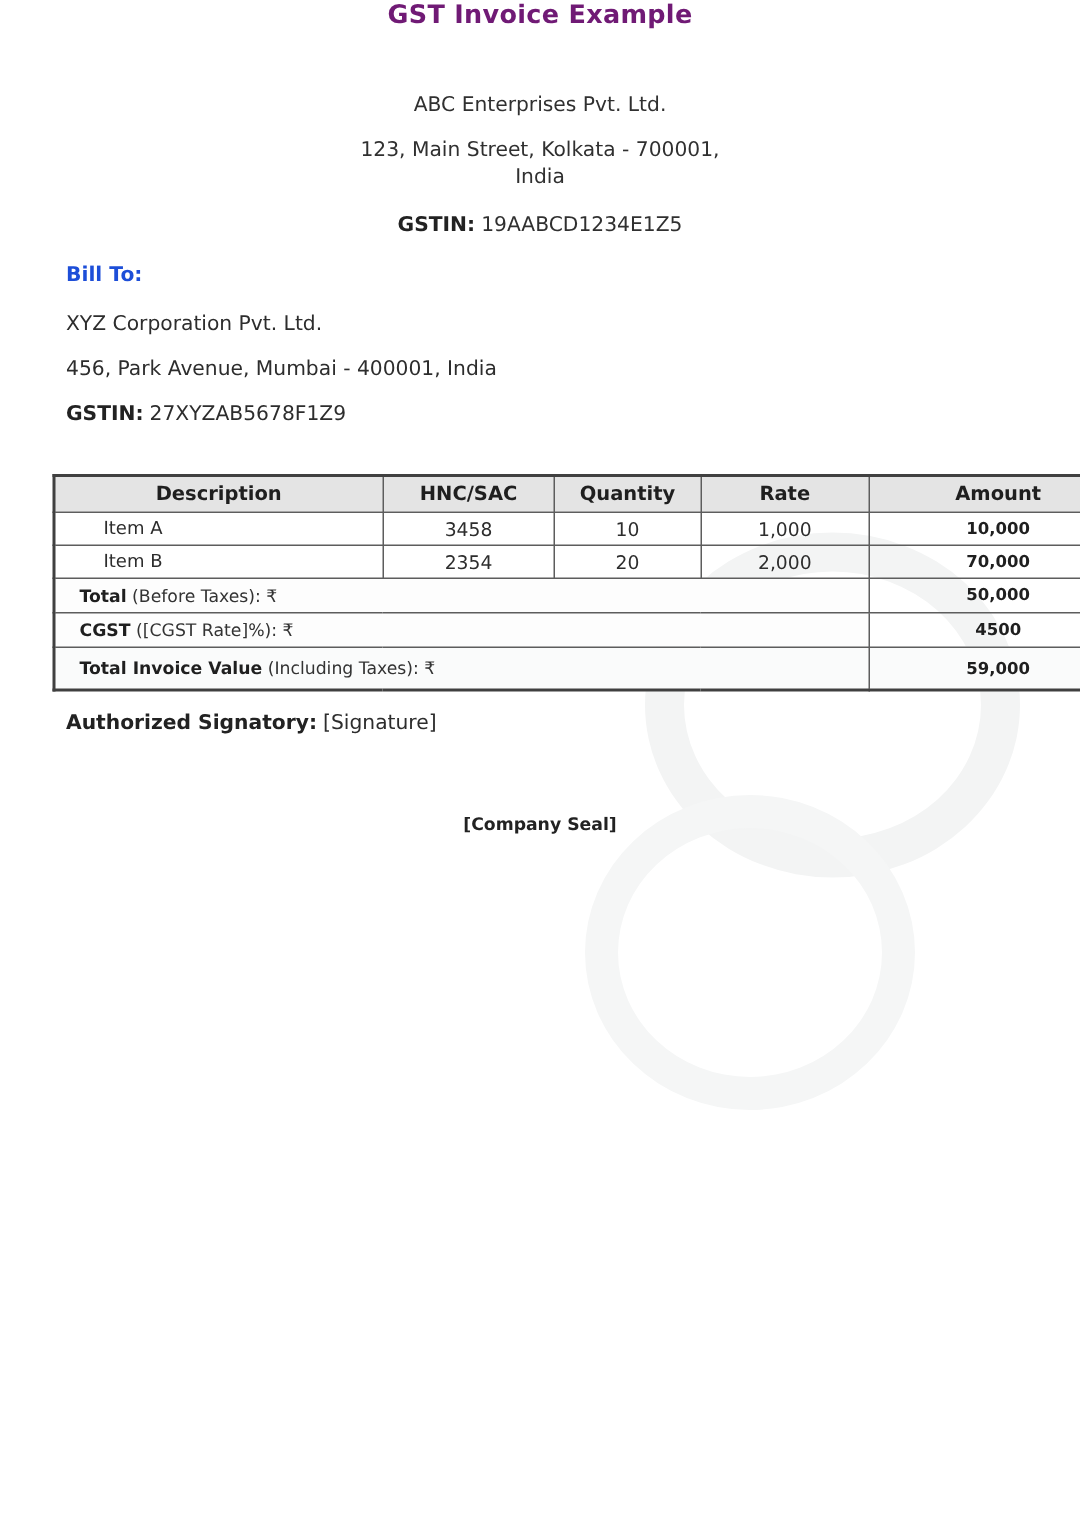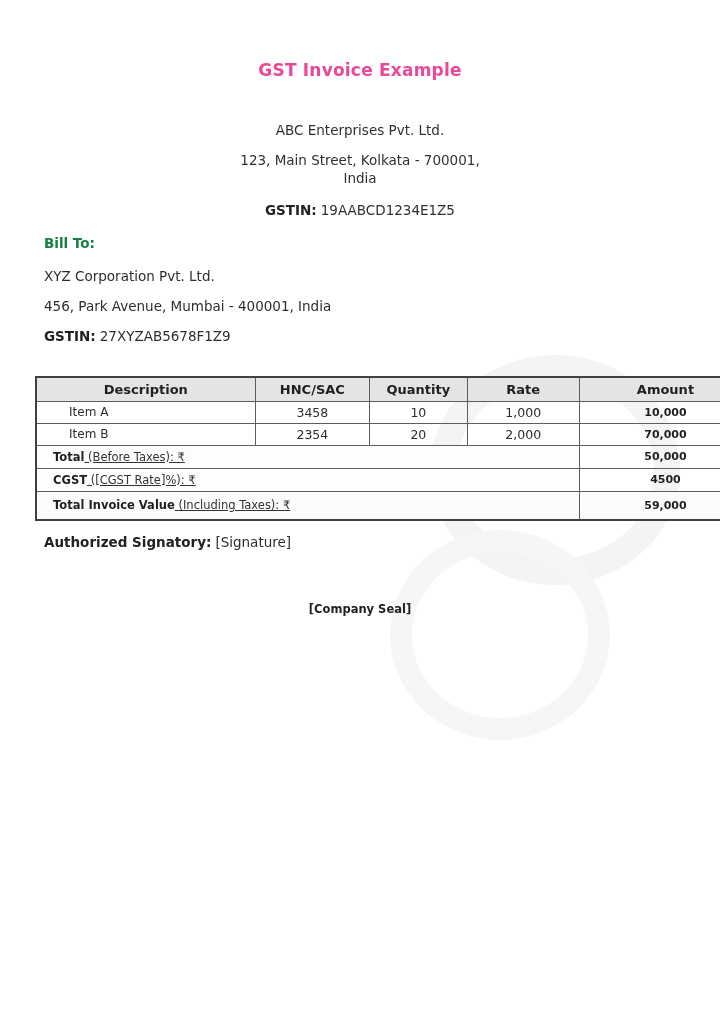--- a/index.html
+++ b/index.html
@@ -15,40 +15,39 @@
 
   
   .wm { position: absolute; border-radius: 50%; pointer-events: none; }
   .wm1 { left: 430px; top: 355px; width: 250px; height: 230px; border: 26px solid #f3f4f4; }
   .wm2 { left: 390px; top: 530px; width: 220px; height: 210px; border: 22px solid #f5f6f6; }
 
   .content { position: relative; }
 
   .doc-title {
     text-align: center;
-    font-size: 17px; font-weight: bold; color: #ec4899;
-    padding-top: 60px;
+    font-size: 17px; font-weight: bold; color: #701a75;
     letter-spacing: .2px;
   }
 
   .company-block { text-align: center; font-size: 13.5px; color: #303030; }
   .company-name { margin-top: 42px; }
   .company-address { margin-top: 13px; line-height: 18px; }
   .company-gstin { margin-top: 15px; }
   .lbl { font-weight: bold; color: #222; }
   .val { margin-left: 4px; }
 
   .meta-row {
     margin-top: 60px; padding: 0 44px 0 44px;
     display: flex; justify-content: space-between;
     font-size: 13px;
   }
 
   .billto { padding: 0 44px; font-size: 13.5px; }
-  .billto-heading { margin-top: 17px; font-weight: bold; color: #15803d; }
+  .billto-heading { margin-top: 17px; font-weight: bold; color: #1d4ed8; }
   .billto-name { margin-top: 17px; }
   .billto-address { margin-top: 14px; }
   .billto-gstin { margin-top: 14px; }
 
   table.invoice {
     margin: 32px 0 0 35px;
     width: 718px;
     border-collapse: collapse;
     border: 2px solid #404040;
     table-layout: fixed;
@@ -59,21 +58,21 @@
   table.invoice th {
     background: #e4e4e4;
     font-size: 13px; font-weight: bold; color: #1f1f1f;
     height: 24px; text-align: center;
   }
   td.c-desc { text-align: left; padding-left: 32px; font-size: 12px; height: 22px; }
   td.c-mid  { text-align: center; font-size: 12.5px; }
   td.c-amt  { text-align: center; font-size: 11px; font-weight: bold; color: #1f1f1f; }
   tr.sum-row td { height: 23px; }
   td.sum-label { padding-left: 16px; font-size: 11.5px; background: #fdfdfd; }
-  td.sum-label .rest { font-weight: normal; color: #333; text-decoration: underline; }
+  td.sum-label .rest { font-weight: normal; color: #333; }
   td.sum-label .lead { font-weight: bold; color: #1f1f1f; }
   tr.sum-total td { height: 29px; background: #fafbfb; }
 
   .footer { padding: 0 44px; font-size: 13.5px; }
   .terms { margin-top: 23px; }
   .signatory { margin-top: 13px; }
   .seal {
     margin-top: 52px; text-align: center;
     font-size: 11.5px; font-weight: bold; color: #222;
   }

